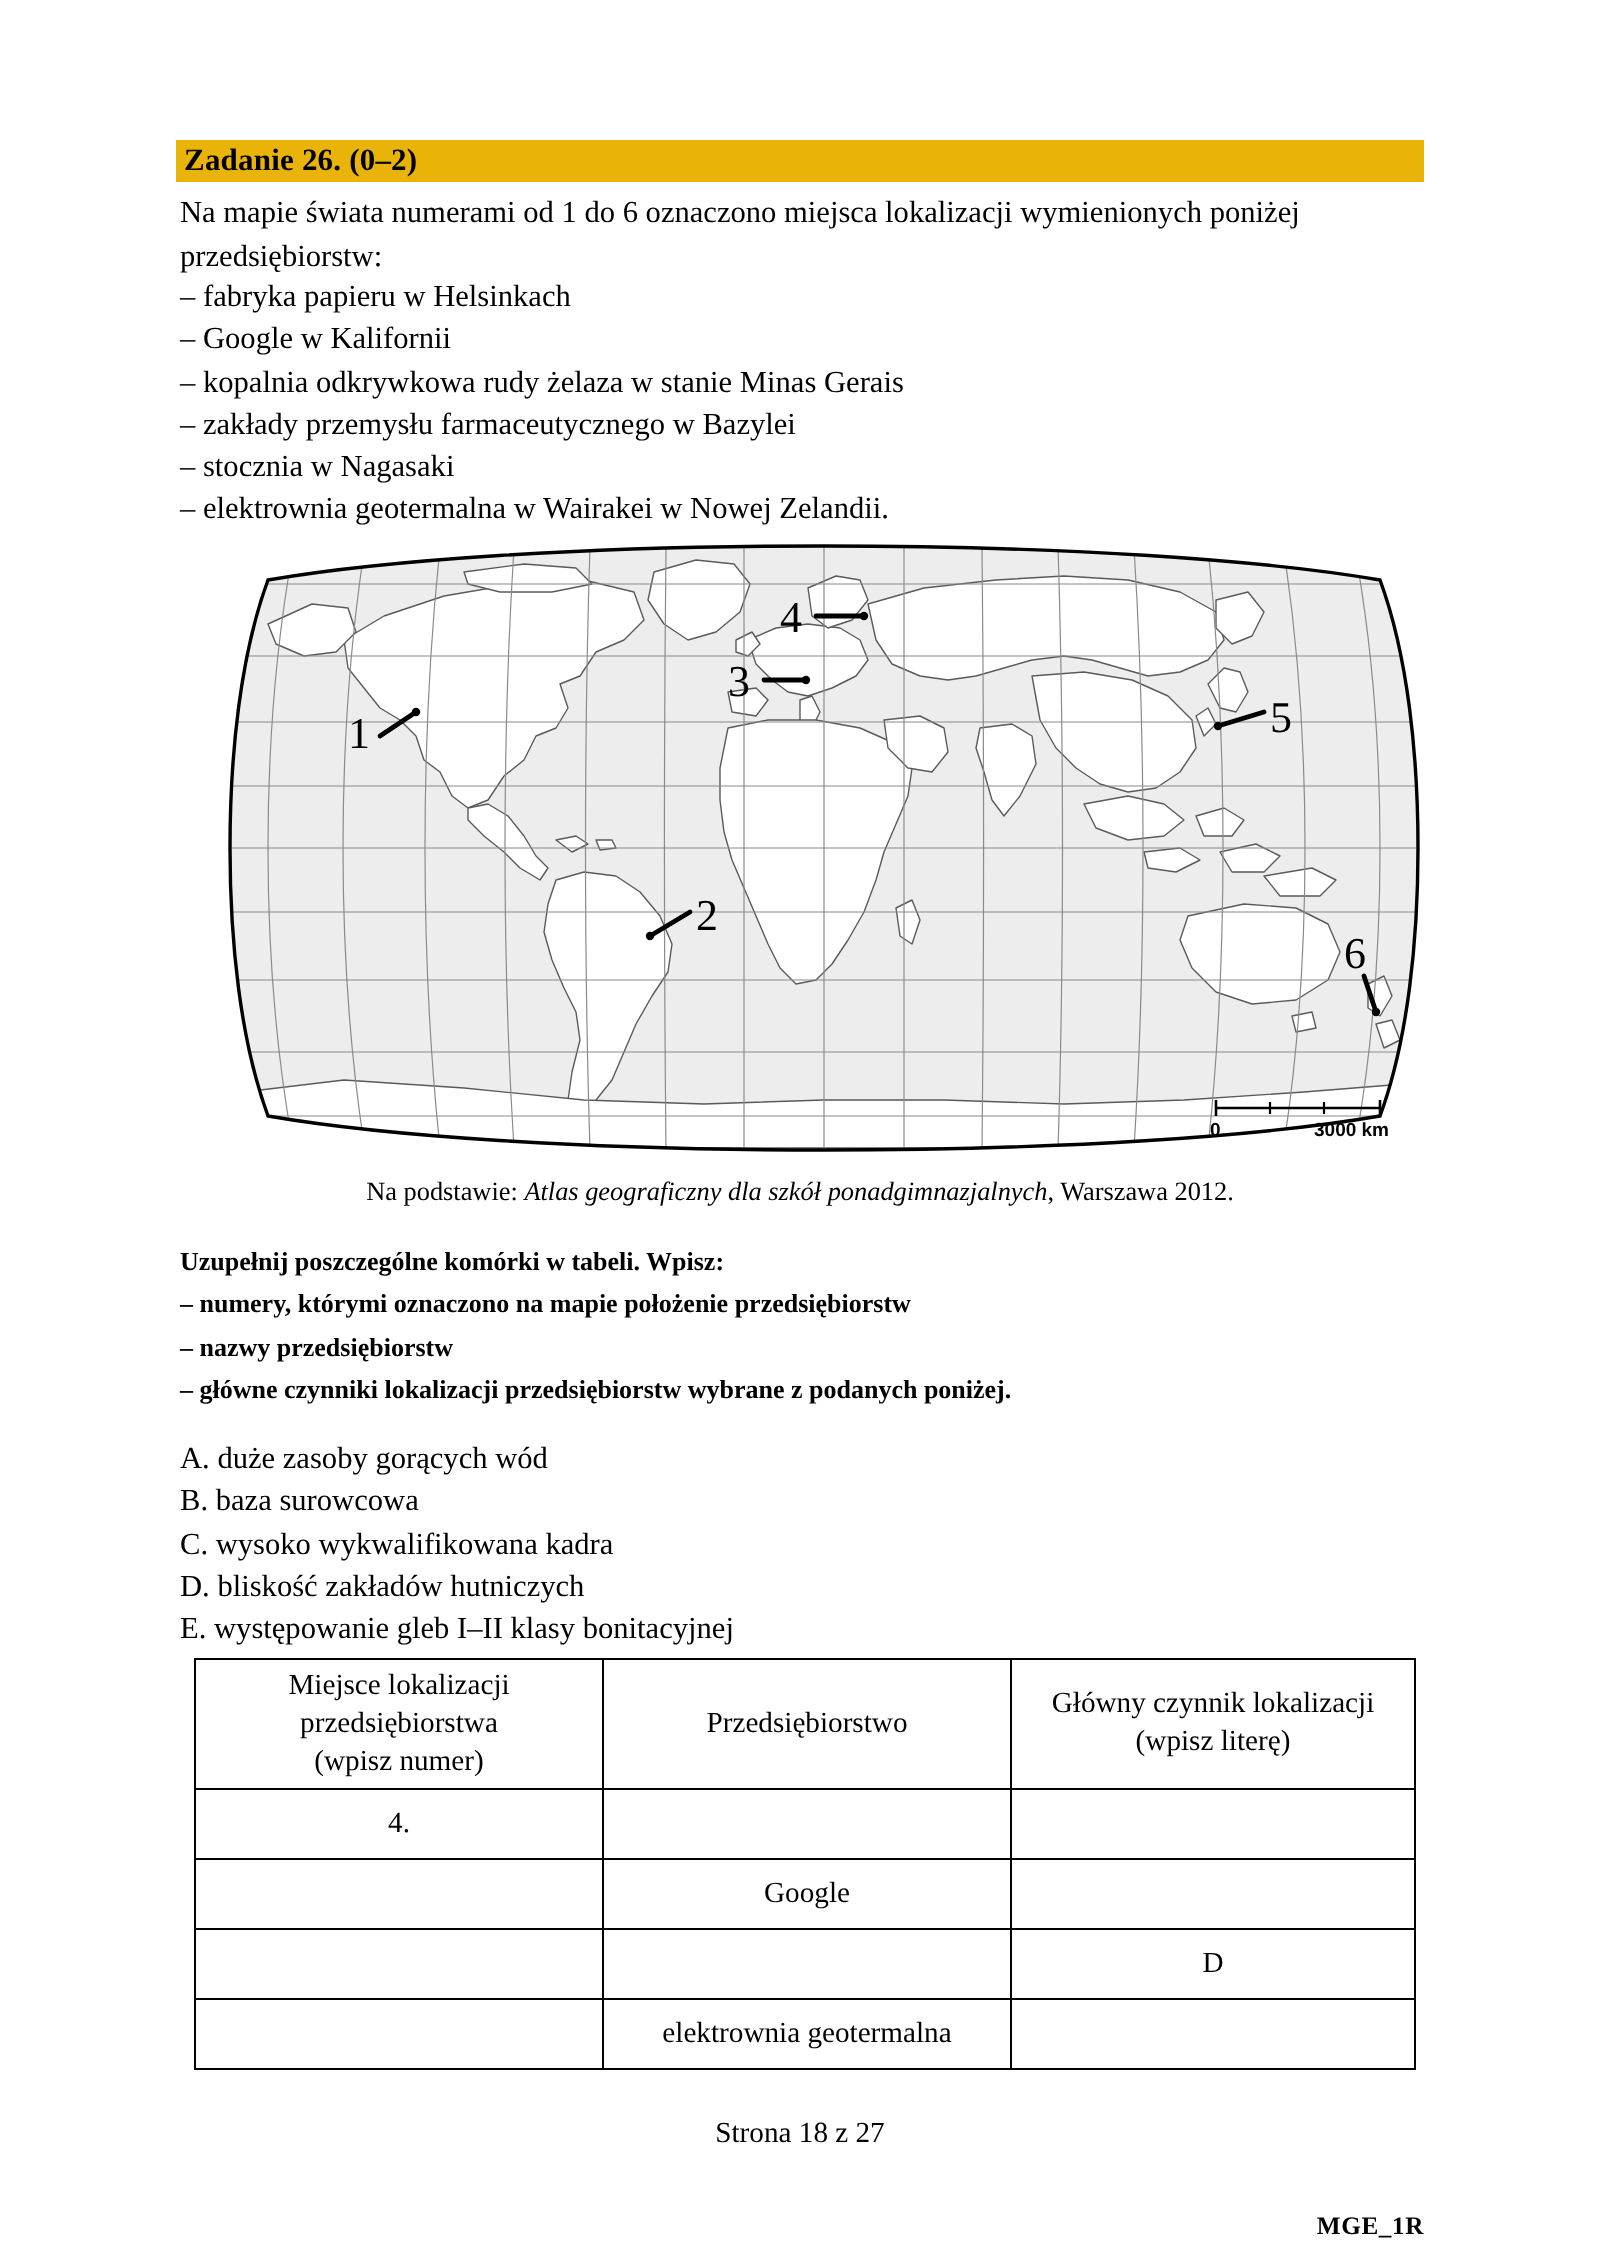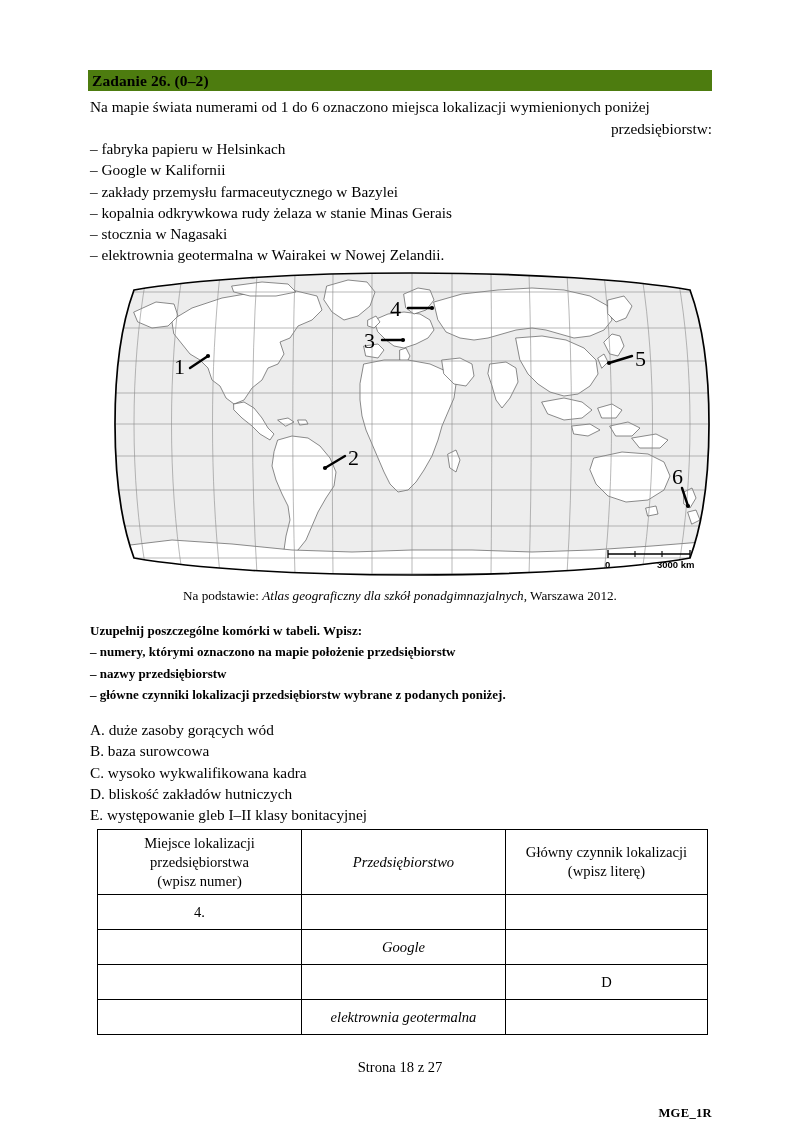--- a/index.html
+++ b/index.html
@@ -23,21 +23,21 @@
     height: 1131px;
   }
 
   
   .task-header {
     position: absolute;
     left: 88px;
     top: 70px;
     width: 624px;
     height: 21px;
-    background: #4d7c0f;
+    background: #eab308;
     display: flex;
     align-items: center;
   }
   .task-header-label {
     font-weight: bold;
     font-size: 15.5px;
     padding-left: 4px;
     letter-spacing: 0.1px;
     white-space: nowrap;
   }
@@ -45,21 +45,21 @@
   
   .intro {
     position: absolute;
     left: 90px;
     top: 96px;
     width: 622px;
     font-size: 15.3px;
     line-height: 21.5px;
     text-align: justify;
   }
-  .intro .line2 { text-align: right; }
+  .intro .line2 { text-align: left; }
 
   .bullet-list {
     position: absolute;
     left: 90px;
     top: 138px;
     width: 622px;
     font-size: 15.3px;
     line-height: 21.3px;
   }
   .bullet-list .bl-item {
@@ -123,21 +123,21 @@
     font-size: 14.6px;
   }
   .answer-table td {
     border: 1px solid #000000;
     text-align: center;
     vertical-align: middle;
     line-height: 19px;
     padding: 0;
   }
   .answer-table .col-a { width: 203px; }
-  .answer-table .col-b { width: 203px; font-style: italic; }
+  .answer-table .col-b { width: 203px; }
   .answer-table .col-c { width: 201px; }
   .answer-table tr.head-row td { height: 64px; }
   .answer-table tr.data-row td { height: 34px; }
 
   
   .footer-page {
     position: absolute;
     left: 0;
     top: 1059px;
     width: 800px;
@@ -166,22 +166,22 @@
   </div>
 
   <div class="intro">
     <div>Na mapie świata numerami od 1 do 6 oznaczono miejsca lokalizacji wymienionych poniżej</div>
     <div class="line2">przedsiębiorstw:</div>
   </div>
 
   <div class="bullet-list">
     <div class="bl-item">– fabryka papieru w Helsinkach</div>
     <div class="bl-item">– Google w Kalifornii</div>
+    <div class="bl-item">– kopalnia odkrywkowa rudy żelaza w stanie Minas Gerais</div>
     <div class="bl-item">– zakłady przemysłu farmaceutycznego w Bazylei</div>
-    <div class="bl-item">– kopalnia odkrywkowa rudy żelaza w stanie Minas Gerais</div>
     <div class="bl-item">– stocznia w Nagasaki</div>
     <div class="bl-item">– elektrownia geotermalna w Wairakei w Nowej Zelandii.</div>
   </div>
 
   <div class="map-figure">
     <svg width="600" height="312" viewBox="0 0 600 312" xmlns="http://www.w3.org/2000/svg">
       <defs>
 
         <clipPath id="globeClip">
           <path d="M300,5

